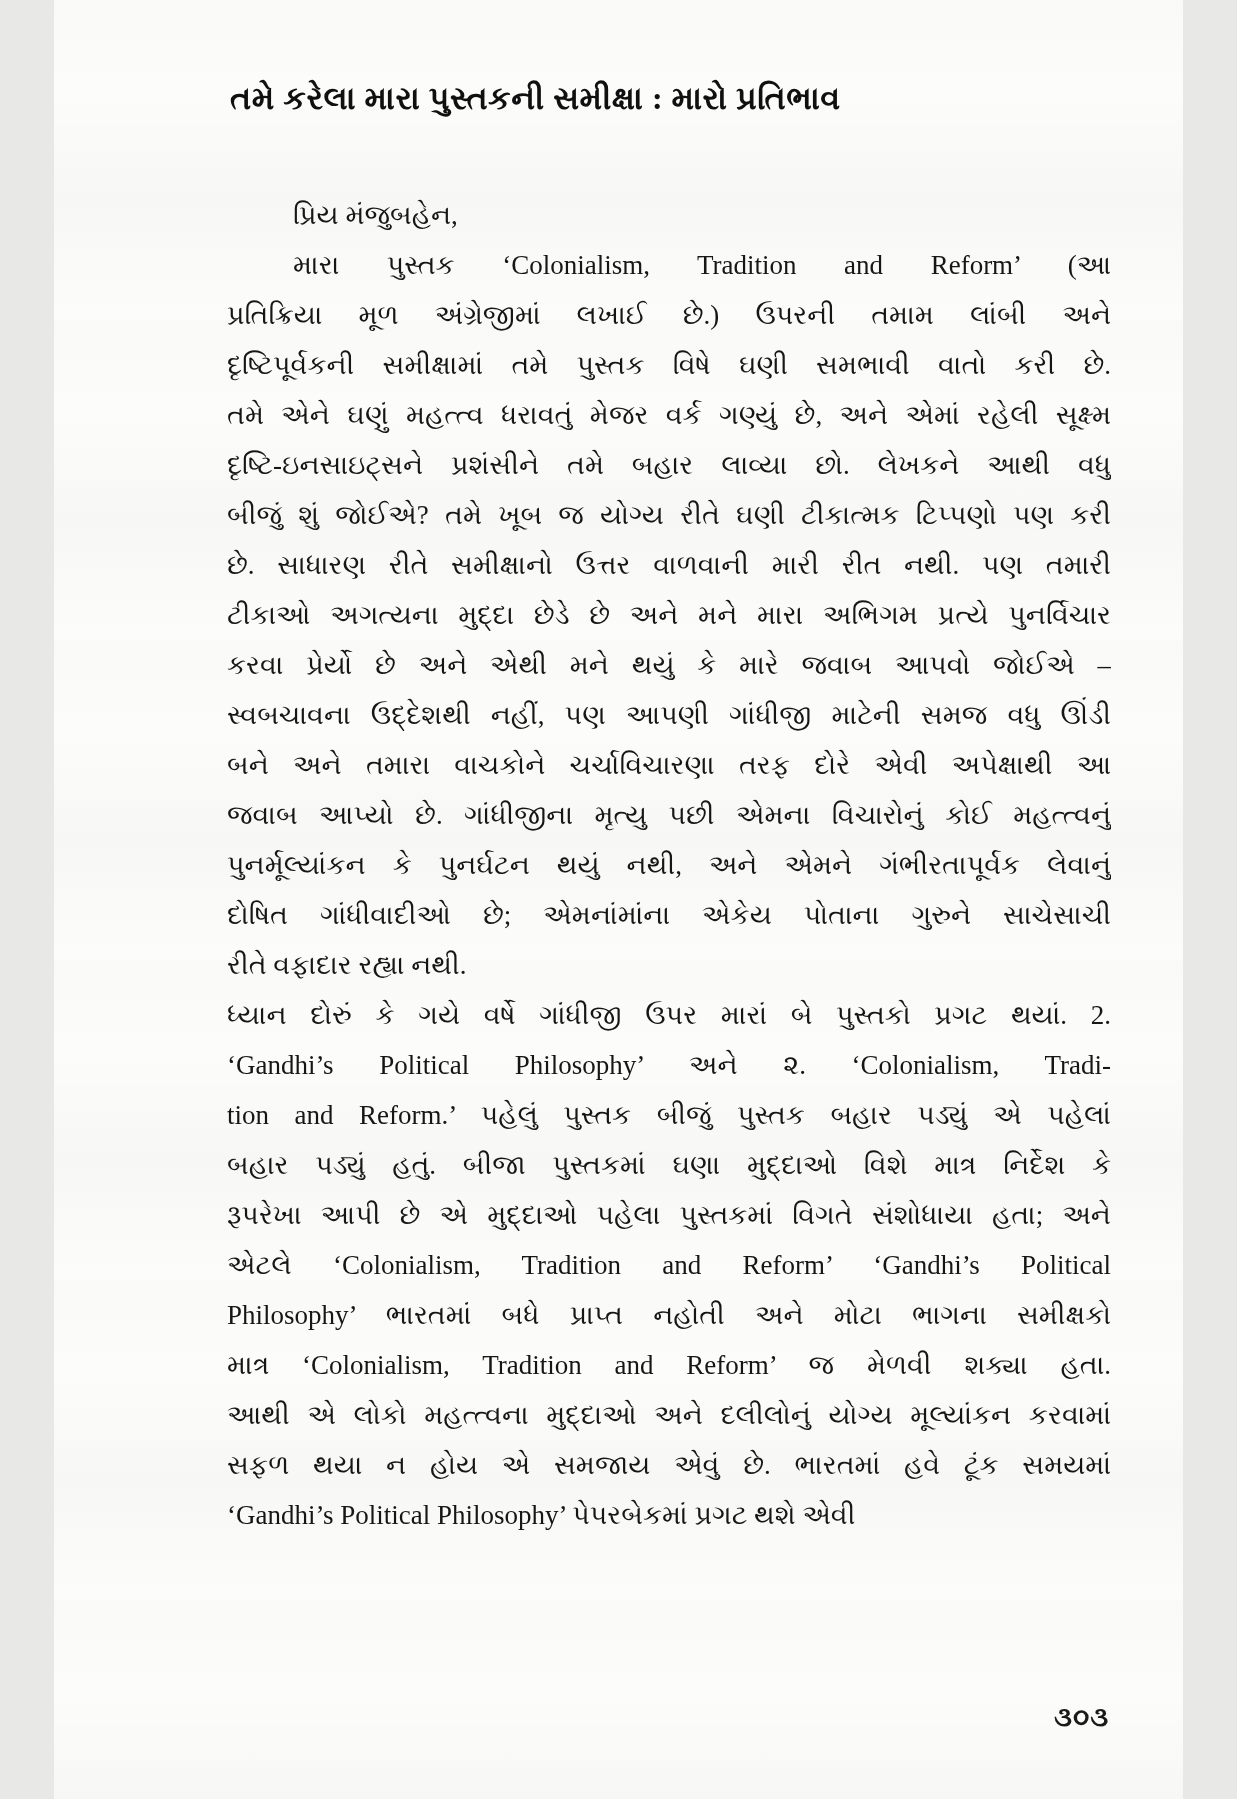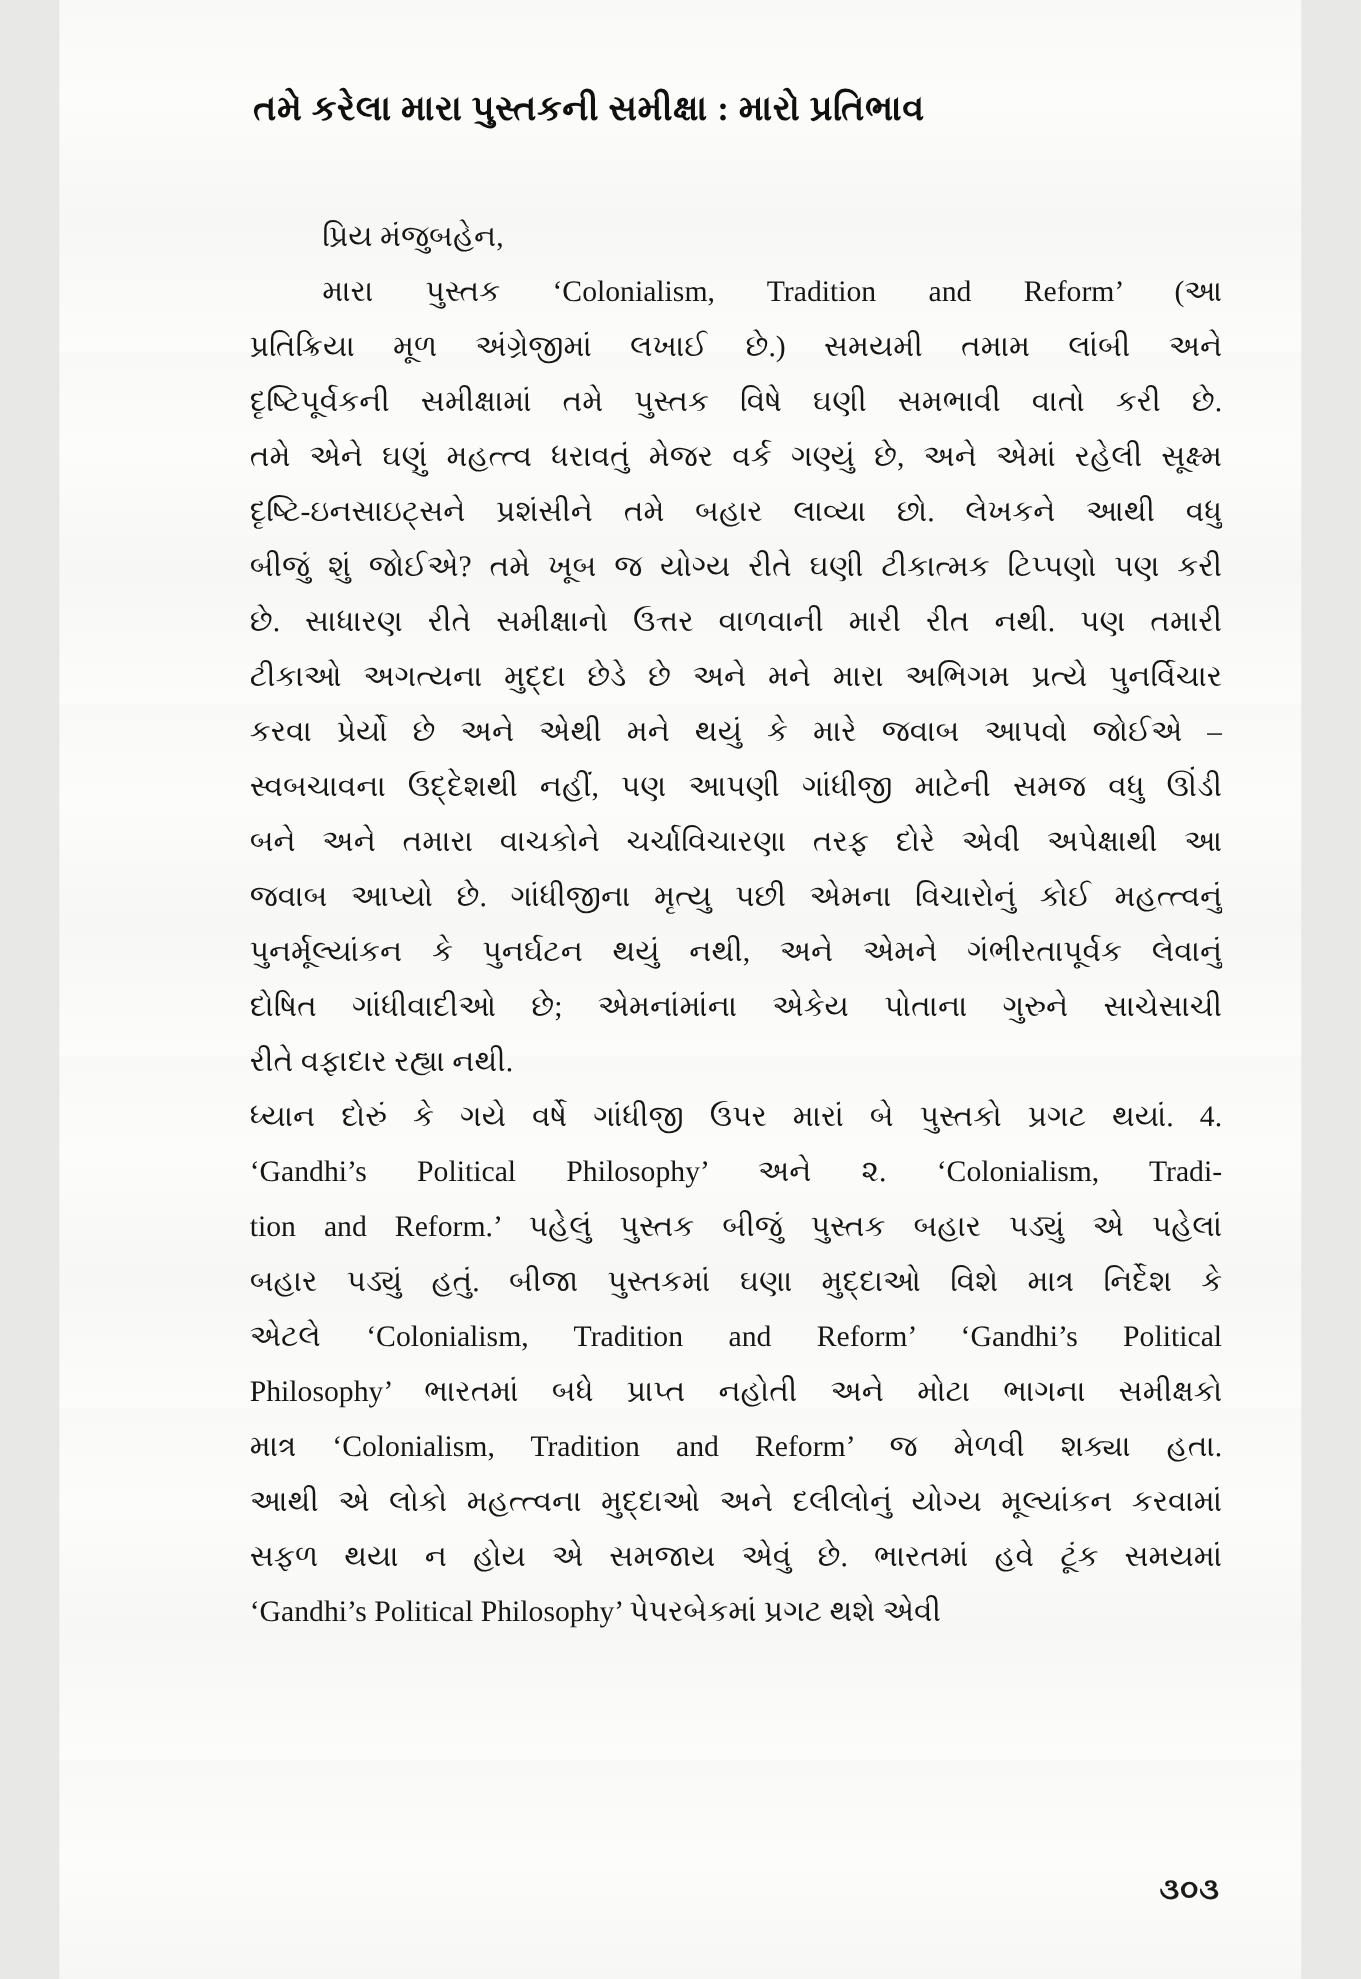--- a/index.html
+++ b/index.html
@@ -74,38 +74,39 @@
 </style>
 </head>
 <body>
 
 <div class="page">
   <h1 class="heading">તમે કરેલા મારા પુસ્તકની સમીક્ષા : મારો પ્રતિભાવ</h1>
 
   <div class="page-body">
       <div class="line indent flush-left">પ્રિય મંજુબહેન,</div>
       <div class="line indent">મારા પુસ્તક ‘Colonialism, Tradition and Reform’ (આ</div>
-      <div class="line">પ્રતિક્રિયા મૂળ અંગ્રેજીમાં લખાઈ છે.) સમયમી તમામ લાંબી અને</div>
+      <div class="line">પ્રતિક્રિયા મૂળ અંગ્રેજીમાં લખાઈ છે.) ઉપરની તમામ લાંબી અને</div>
       <div class="line">દૃષ્ટિપૂર્વકની સમીક્ષામાં તમે પુસ્તક વિષે ઘણી સમભાવી વાતો કરી છે.</div>
       <div class="line">તમે એને ઘણું મહત્ત્વ ધરાવતું મેજર વર્ક ગણ્યું છે, અને એમાં રહેલી સૂક્ષ્મ</div>
       <div class="line">દૃષ્ટિ-ઇનસાઇટ્સને પ્રશંસીને તમે બહાર લાવ્યા છો. લેખકને આથી વધુ</div>
       <div class="line">બીજું શું જોઈએ? તમે ખૂબ જ યોગ્ય રીતે ઘણી ટીકાત્મક ટિપ્પણો પણ કરી</div>
       <div class="line">છે. સાધારણ રીતે સમીક્ષાનો ઉત્તર વાળવાની મારી રીત નથી. પણ તમારી</div>
       <div class="line">ટીકાઓ અગત્યના મુદ્દા છેડે છે અને મને મારા અભિગમ પ્રત્યે પુનર્વિચાર</div>
       <div class="line">કરવા પ્રેર્યો છે અને એથી મને થયું કે મારે જવાબ આપવો જોઈએ –</div>
       <div class="line">સ્વબચાવના ઉદ્દેશથી નહીં, પણ આપણી ગાંધીજી માટેની સમજ વધુ ઊંડી</div>
       <div class="line">બને અને તમારા વાચકોને ચર્ચાવિચારણા તરફ દોરે એવી અપેક્ષાથી આ</div>
       <div class="line">જવાબ આપ્યો છે. ગાંધીજીના મૃત્યુ પછી એમના વિચારોનું કોઈ મહત્ત્વનું</div>
       <div class="line">પુનર્મૂલ્યાંકન કે પુનર્ઘટન થયું નથી, અને એમને ગંભીરતાપૂર્વક લેવાનું</div>
       <div class="line">દોષિત ગાંધીવાદીઓ છે; એમનાંમાંના એકેય પોતાના ગુરુને સાચેસાચી</div>
       <div class="line flush-left">રીતે વફાદાર રહ્યા નથી.</div>
-      <div class="line">ધ્યાન દોરું કે ગયે વર્ષે ગાંધીજી ઉપર મારાં બે પુસ્તકો પ્રગટ થયાં. 4.</div>
+      <div class="line">ધ્યાન દોરું કે ગયે વર્ષે ગાંધીજી ઉપર મારાં બે પુસ્તકો પ્રગટ થયાં. 2.</div>
       <div class="line">‘Gandhi’s Political Philosophy’ અને ૨. ‘Colonialism, Tradi-</div>
       <div class="line">tion and Reform.’ પહેલું પુસ્તક બીજું પુસ્તક બહાર પડ્યું એ પહેલાં</div>
       <div class="line">બહાર પડ્યું હતું. બીજા પુસ્તકમાં ઘણા મુદ્દાઓ વિશે માત્ર નિર્દેશ કે</div>
+      <div class="line">રૂપરેખા આપી છે એ મુદ્દાઓ પહેલા પુસ્તકમાં વિગતે સંશોધાયા હતા; અને</div>
       <div class="line">એટલે ‘Colonialism, Tradition and Reform’ ‘Gandhi’s Political</div>
       <div class="line">Philosophy’ ભારતમાં બધે પ્રાપ્ત નહોતી અને મોટા ભાગના સમીક્ષકો</div>
       <div class="line">માત્ર ‘Colonialism, Tradition and Reform’ જ મેળવી શક્યા હતા.</div>
       <div class="line">આથી એ લોકો મહત્ત્વના મુદ્દાઓ અને દલીલોનું યોગ્ય મૂલ્યાંકન કરવામાં</div>
       <div class="line">સફળ થયા ન હોય એ સમજાય એવું છે. ભારતમાં હવે ટૂંક સમયમાં</div>
       <div class="line flush-left">‘Gandhi’s Political Philosophy’ પેપરબેકમાં પ્રગટ થશે એવી</div>
     </div>
 
   <div class="page-number">૩૦૩</div>
 </div>

